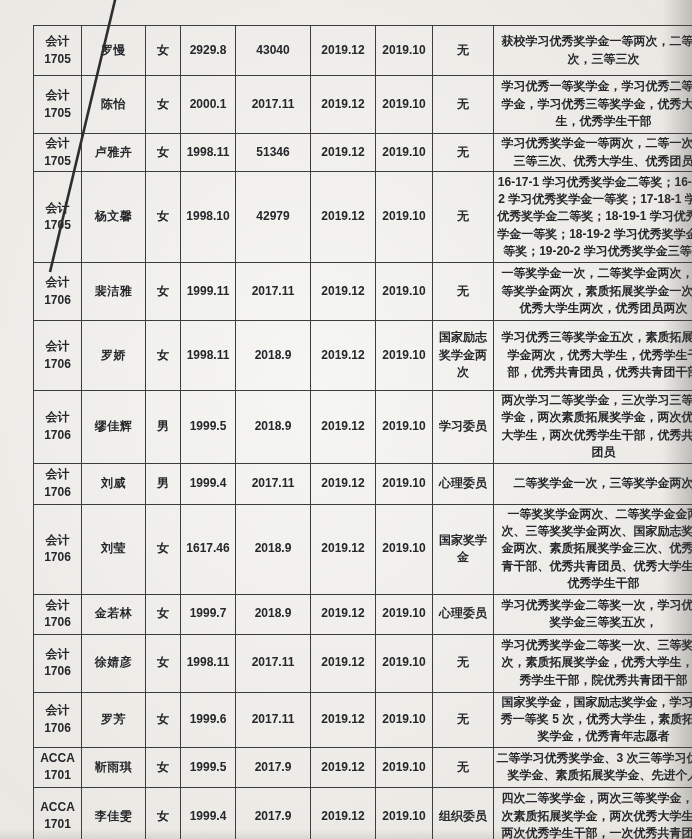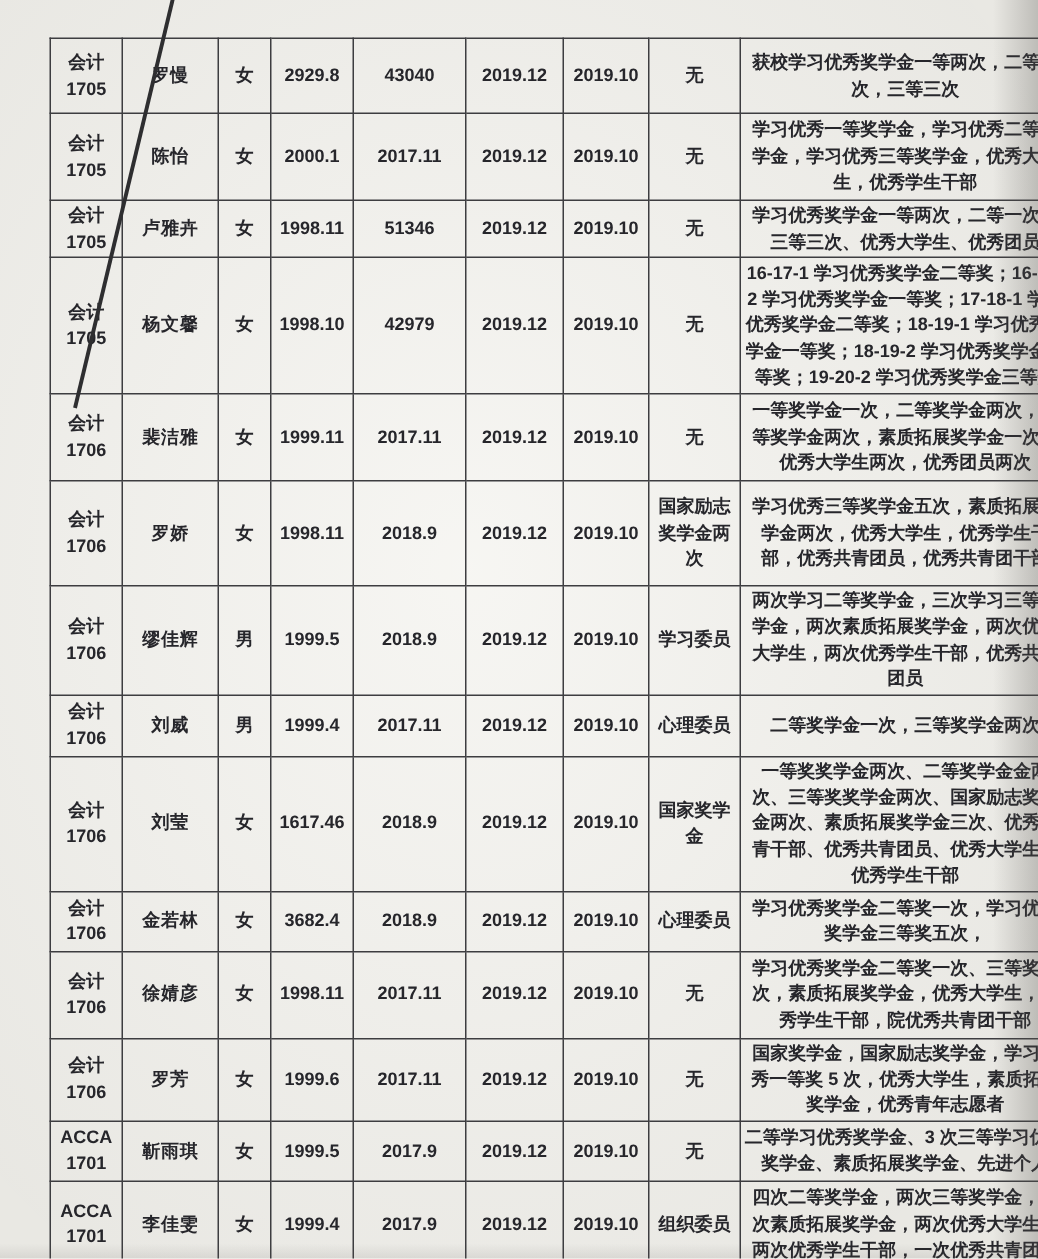--- a/index.html
+++ b/index.html
@@ -154,21 +154,21 @@
           <td class="c4">2018.9</td>
           <td class="c5">2019.12</td>
           <td class="c6">2019.10</td>
           <td class="c7">国家奖学金</td>
           <td class="c8">一等奖奖学金两次、二等奖学金金两次、三等奖奖学金两次、国家励志奖学金两次、素质拓展奖学金三次、优秀共青干部、优秀共青团员、优秀大学生、优秀学生干部</td>
         </tr>
         <tr style="height: 40px;">
           <td class="c0">会计 1706</td>
           <td class="c1">金若林</td>
           <td class="c2">女</td>
-          <td class="c3">3682.4</td>
+          <td class="c3">1999.7</td>
           <td class="c4">2018.9</td>
           <td class="c5">2019.12</td>
           <td class="c6">2019.10</td>
           <td class="c7">心理委员</td>
           <td class="c8">学习优秀奖学金二等奖一次，学习优秀奖学金三等奖五次，</td>
         </tr>
         <tr style="height: 58px;">
           <td class="c0">会计 1706</td>
           <td class="c1">徐婧彦</td>
           <td class="c2">女</td>

